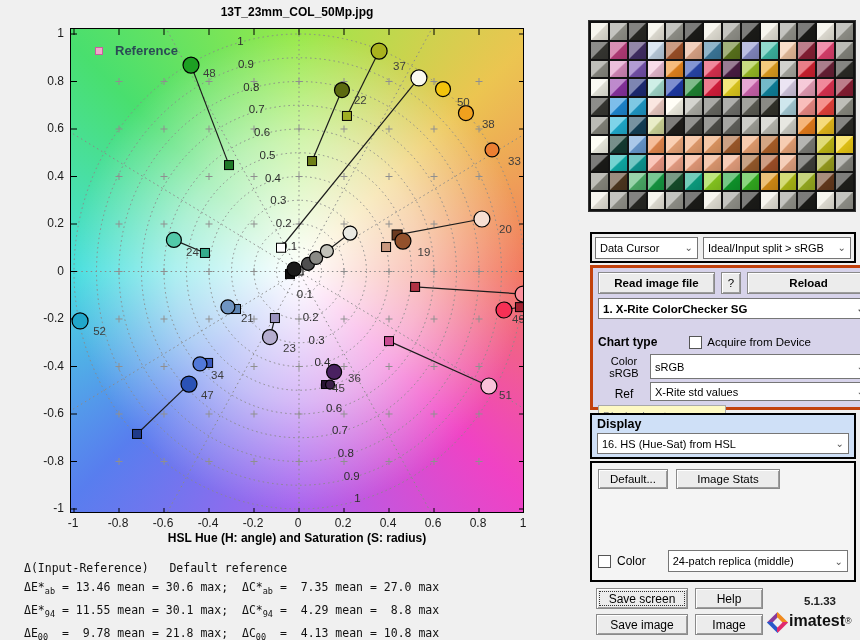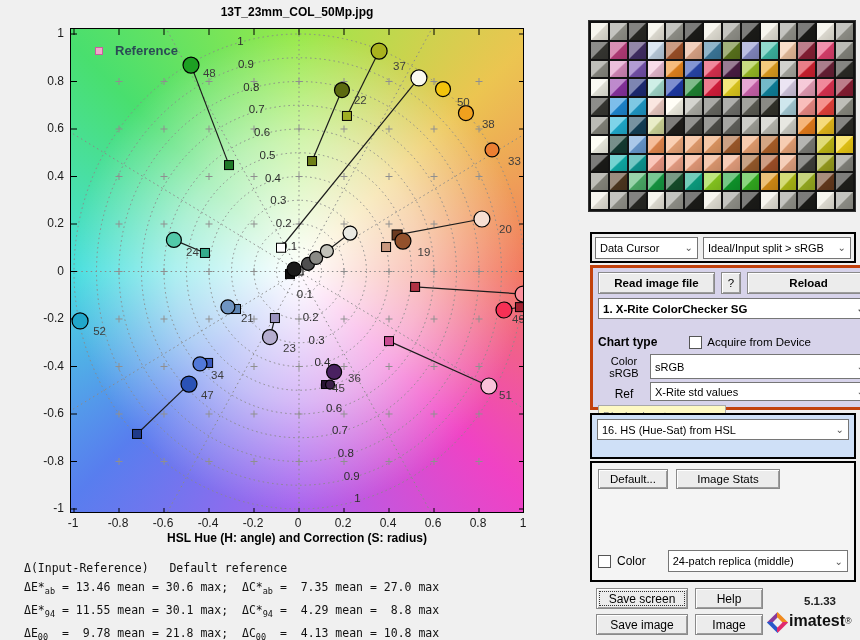--- a/index.html
+++ b/index.html
@@ -385,21 +385,21 @@
       <div class="xtick-label" style="left: 163px;">-0.6</div>
       <div class="xtick-label" style="left: 208px;">-0.4</div>
       <div class="xtick-label" style="left: 253px;">-0.2</div>
       <div class="xtick-label" style="left: 298px;">0</div>
       <div class="xtick-label" style="left: 343px;">0.2</div>
       <div class="xtick-label" style="left: 388px;">0.4</div>
       <div class="xtick-label" style="left: 433px;">0.6</div>
       <div class="xtick-label" style="left: 478px;">0.8</div>
       <div class="xtick-label" style="left: 523px;">1</div>
     </div>
-  <div id="xaxis-label">HSL Hue (H: angle) and Correction (S: radius)</div>
+  <div id="xaxis-label">HSL Hue (H: angle) and Saturation (S: radius)</div>
 
   <div id="stats"><div>Δ(Input-Reference)   Default reference</div><div><span>ΔE*</span><span class="sub">ab</span><span> = 13.46 mean = 30.6 max;  </span><span>ΔC*</span><span class="sub">ab</span><span> =  7.35 mean = 27.0 max</span></div><div><span>ΔE*</span><span class="sub">94</span><span> = 11.55 mean = 30.1 max;  </span><span>ΔC*</span><span class="sub">94</span><span> =  4.29 mean =  8.8 max</span></div><div><span>ΔE</span><span class="sub">00</span><span>  =  9.78 mean = 21.8 max;  </span><span>ΔC</span><span class="sub">00</span><span>  =  4.13 mean = 10.8 max</span></div></div>
 
   <div id="thumb">
       <div class="thumb-row">
         <div class="patch" style="background: linear-gradient(to right bottom, rgba(255, 255, 255, 0.42) 0%, rgba(255, 255, 255, 0.42) 47%, rgba(0, 0, 0, 0.1) 53%, rgba(0, 0, 0, 0.18) 100%), rgb(242, 239, 228);"></div>
         <div class="patch" style="background: linear-gradient(to right bottom, rgba(255, 255, 255, 0.42) 0%, rgba(255, 255, 255, 0.42) 47%, rgba(0, 0, 0, 0.1) 53%, rgba(0, 0, 0, 0.18) 100%), rgb(154, 154, 146);"></div>
         <div class="patch" style="background: linear-gradient(to right bottom, rgba(255, 255, 255, 0.42) 0%, rgba(255, 255, 255, 0.42) 47%, rgba(0, 0, 0, 0.1) 53%, rgba(0, 0, 0, 0.18) 100%), rgb(42, 42, 38);"></div>
         <div class="patch" style="background: linear-gradient(to right bottom, rgba(255, 255, 255, 0.42) 0%, rgba(255, 255, 255, 0.42) 47%, rgba(0, 0, 0, 0.1) 53%, rgba(0, 0, 0, 0.18) 100%), rgb(242, 239, 228);"></div>
         <div class="patch" style="background: linear-gradient(to right bottom, rgba(255, 255, 255, 0.42) 0%, rgba(255, 255, 255, 0.42) 47%, rgba(0, 0, 0, 0.1) 53%, rgba(0, 0, 0, 0.18) 100%), rgb(154, 154, 146);"></div>
@@ -604,20 +604,21 @@
     </div>
     <div id="row-di">
       <div class="combo" id="combo-di">
         <span>Display Input</span>
         <span class="chev">⌄</span>
       </div>
     </div>
   </div>
 
   <div id="display-panel" style="background: rgb(207, 224, 247);">
+    <div id="lbl-display">Display</div>
     <div class="combo" id="combo-display">
       <span>16. HS (Hue-Sat) from HSL</span>
       <span class="chev">⌄</span>
     </div>
   </div>
 
   <div id="tools-panel" style="background: rgb(244, 244, 244);">
     <div id="row-tools">
       <div class="btn" id="btn-settings">Default...</div>
       <div class="btn" id="btn-imagestats">Image Stats</div>

